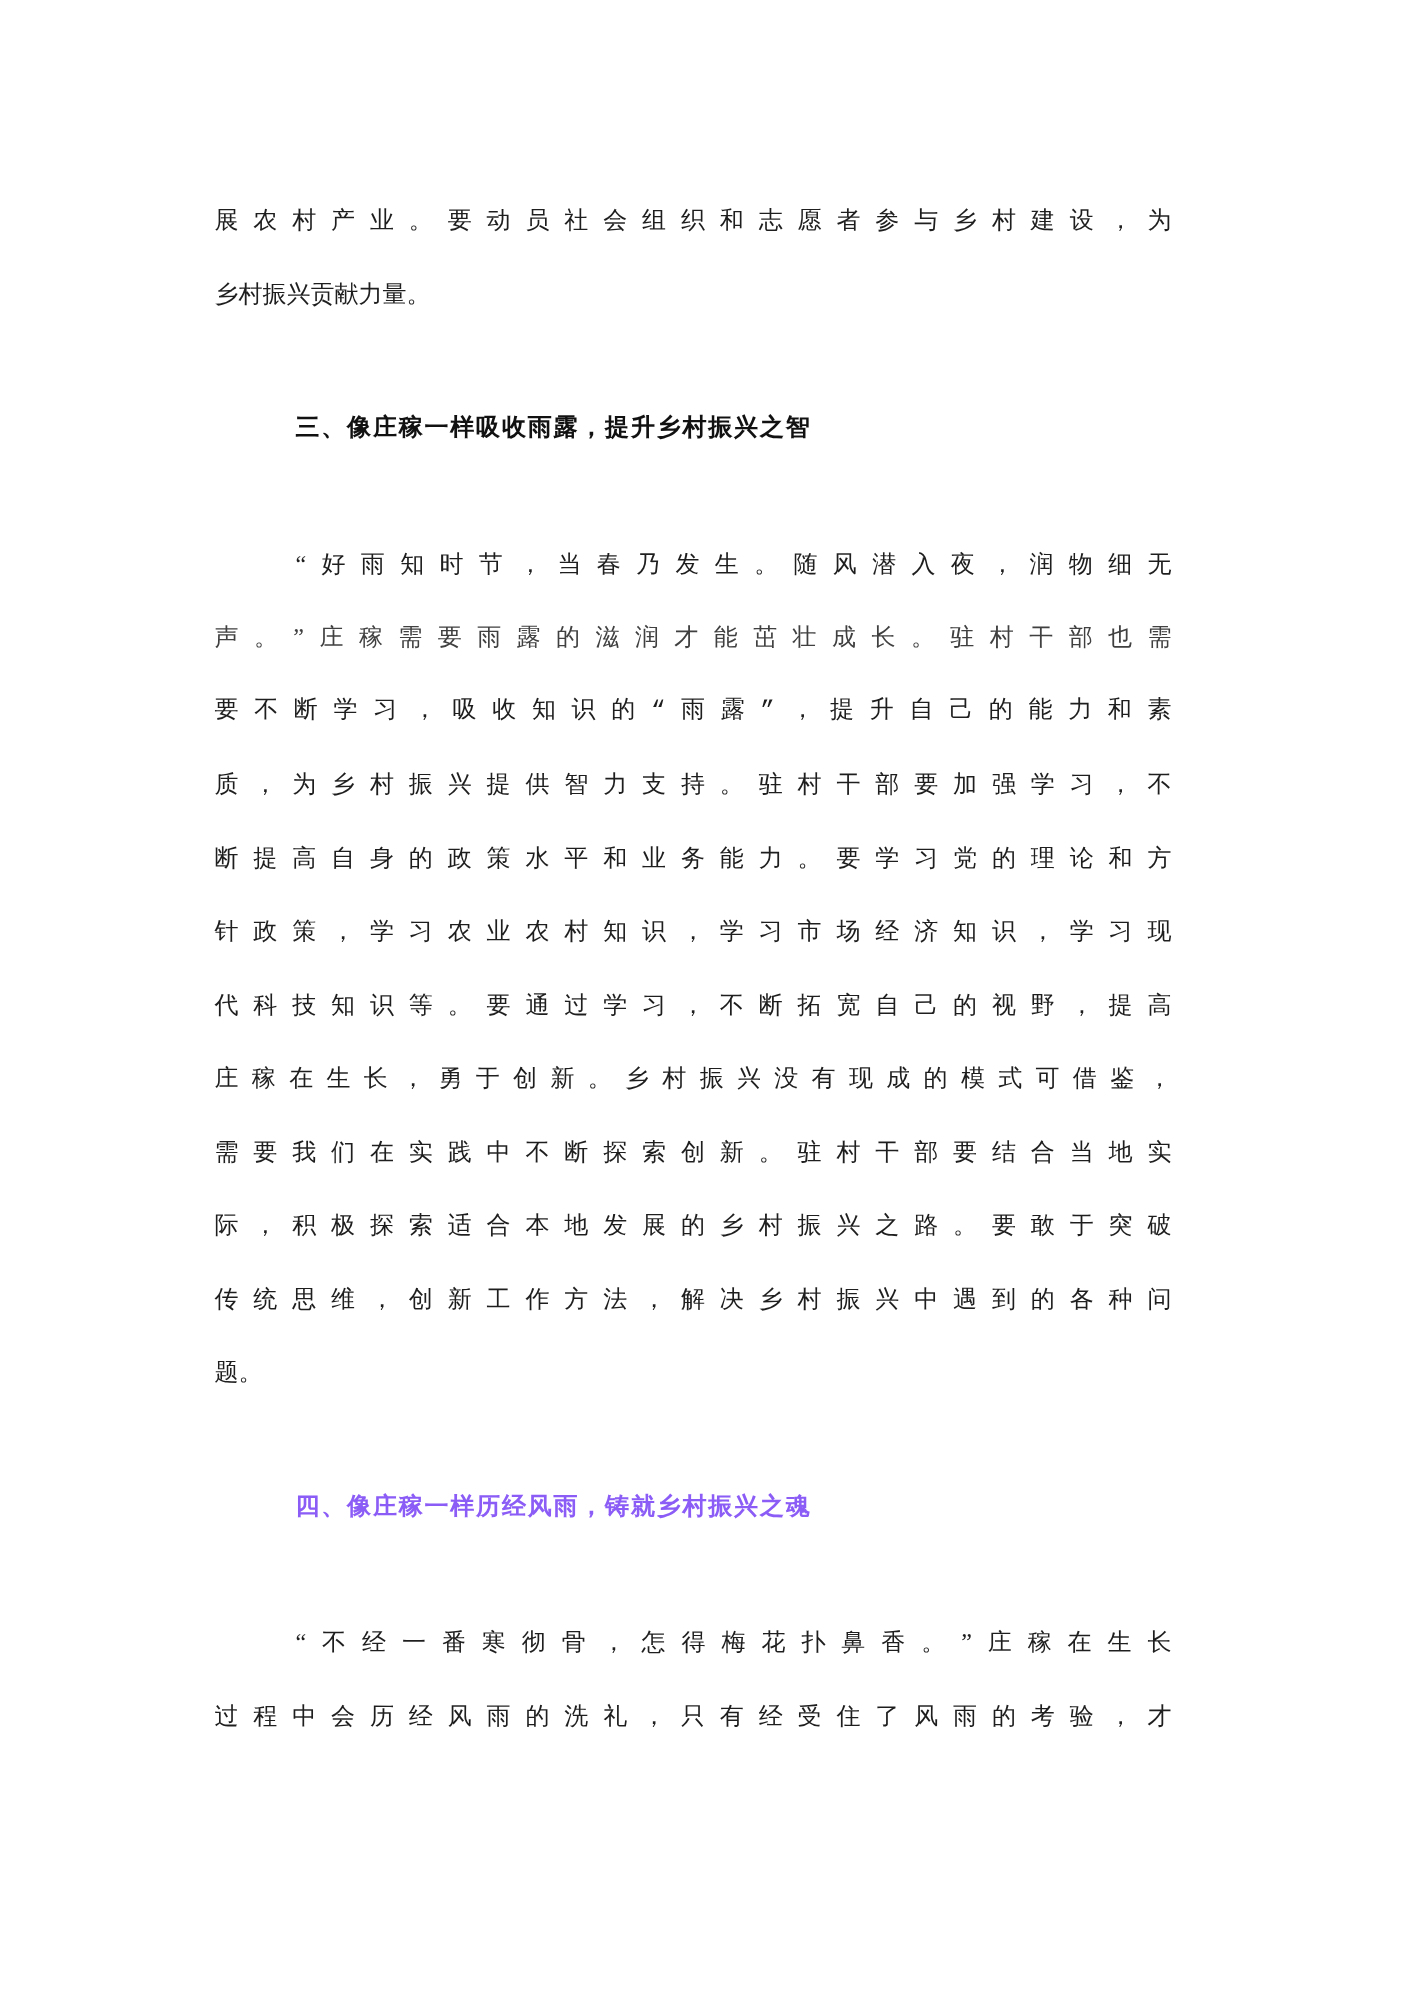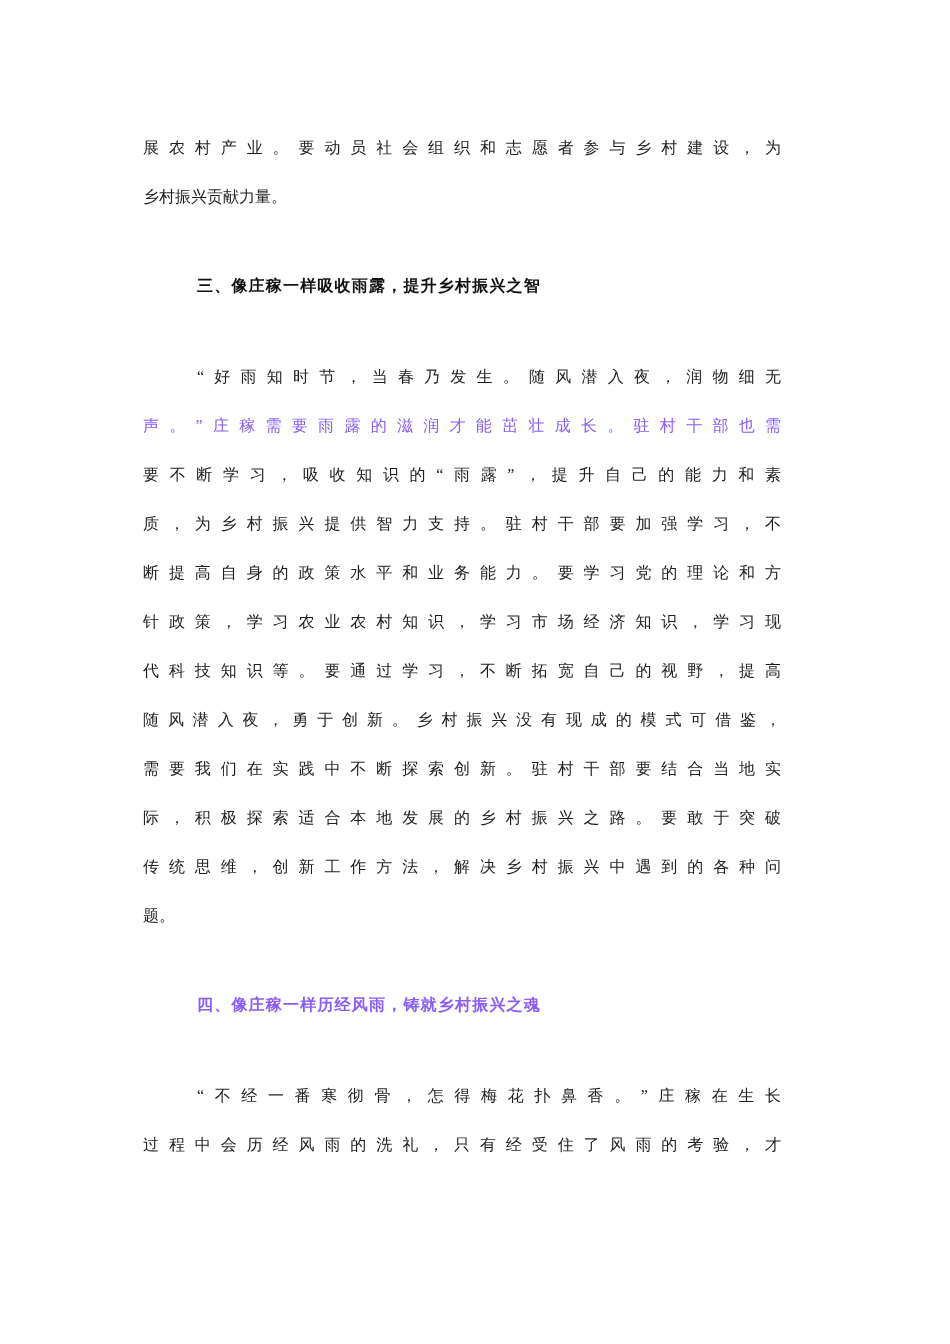--- a/index.html
+++ b/index.html
@@ -51,27 +51,27 @@
   <div class="content" id="doc-content">
       <div class="block block-paragraph">
         <div class="line stretch" style="color: rgb(30, 30, 30);">展农村产业。要动员社会组织和志愿者参与乡村建设，为</div>
         <div class="line" style="color: rgb(30, 30, 30);">乡村振兴贡献力量。</div>
       </div>
       <div class="block block-heading">
         <div class="line indent" style="color: rgb(17, 17, 17);">三、像庄稼一样吸收雨露，提升乡村振兴之智</div>
       </div>
       <div class="block block-paragraph">
         <div class="line stretch indent" style="color: rgb(30, 30, 30);">“好雨知时节，当春乃发生。随风潜入夜，润物细无</div>
-        <div class="line stretch" style="color: #8b5cf6;">声。”庄稼需要雨露的滋润才能茁壮成长。驻村干部也需</div>
-        <div class="line stretch" style="color: rgb(30, 30, 30);">要不断学习，吸收知识的“雨露”，提升自己的能力和素</div>
+        <div class="line stretch" style="color: #404040;">声。”庄稼需要雨露的滋润才能茁壮成长。驻村干部也需</div>
+        <div class="line stretch" style="color: rgb(30, 30, 30); font-family: Liberation Mono, monospace;">要不断学习，吸收知识的“雨露”，提升自己的能力和素</div>
         <div class="line stretch" style="color: rgb(30, 30, 30);">质，为乡村振兴提供智力支持。驻村干部要加强学习，不</div>
         <div class="line stretch" style="color: rgb(30, 30, 30);">断提高自身的政策水平和业务能力。要学习党的理论和方</div>
         <div class="line stretch" style="color: rgb(30, 30, 30);">针政策，学习农业农村知识，学习市场经济知识，学习现</div>
         <div class="line stretch" style="color: rgb(30, 30, 30);">代科技知识等。要通过学习，不断拓宽自己的视野，提高</div>
-        <div class="line stretch" style="color: rgb(30, 30, 30);">随风潜入夜，勇于创新。乡村振兴没有现成的模式可借鉴，</div>
+        <div class="line stretch" style="color: rgb(30, 30, 30);">庄稼在生长，勇于创新。乡村振兴没有现成的模式可借鉴，</div>
         <div class="line stretch" style="color: rgb(30, 30, 30);">需要我们在实践中不断探索创新。驻村干部要结合当地实</div>
         <div class="line stretch" style="color: rgb(30, 30, 30); font-family: Liberation Serif, serif;">际，积极探索适合本地发展的乡村振兴之路。要敢于突破</div>
         <div class="line stretch" style="color: rgb(30, 30, 30);">传统思维，创新工作方法，解决乡村振兴中遇到的各种问</div>
         <div class="line" style="color: rgb(30, 30, 30);">题。</div>
       </div>
       <div class="block block-heading">
         <div class="line indent" style="color: #8b5cf6;">四、像庄稼一样历经风雨，铸就乡村振兴之魂</div>
       </div>
       <div class="block block-paragraph">
         <div class="line stretch indent" style="color: rgb(30, 30, 30);">“不经一番寒彻骨，怎得梅花扑鼻香。”庄稼在生长</div>

